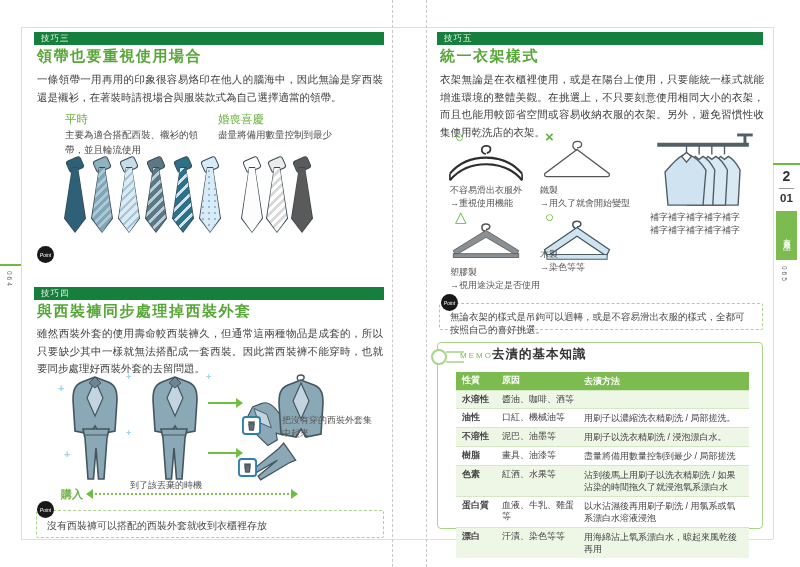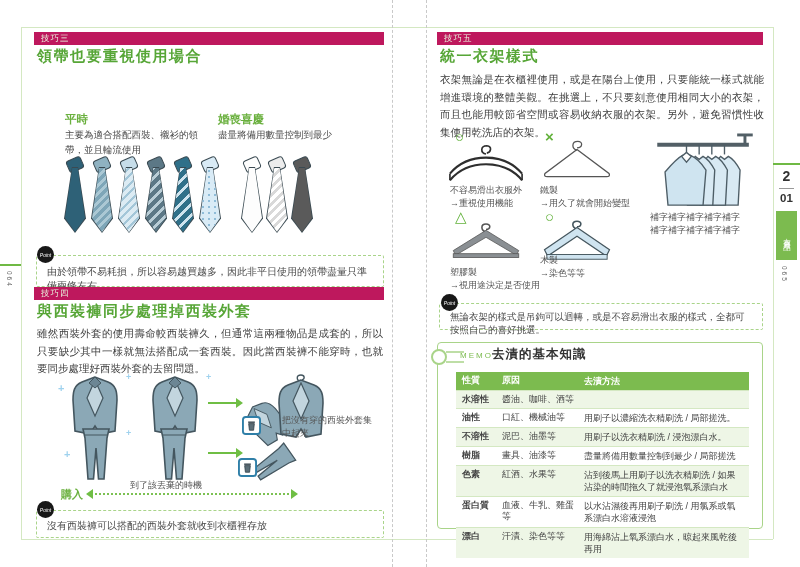--- a/index.html
+++ b/index.html
@@ -16,25 +16,25 @@
   .edge-line{position:absolute;height:2px;background:#6fb944;}
   .tab-num{position:absolute;left:773px;width:27px;text-align:center;font-weight:bold;color:#333;}
   .tab-divider{position:absolute;left:779px;width:15px;height:1px;background:#999;}
   .tab-box{position:absolute;left:776px;top:211px;width:21px;height:49px;background:#7cbb4f;
     display:flex;align-items:center;justify-content:center;}
   .tab-box span{writing-mode:vertical-rl;color:#fff;font-size:7.5px;letter-spacing:2px;}
   
   .page{position:absolute;top:0;height:567px;}
   #left-page{left:34px;width:350px;}
   #right-page{left:437px;width:326px;}
-  .tag-bar{position:absolute;left:0;right:0;height:13px;background:#be185d;color:#e9f4dd;
+  .tag-bar{position:absolute;left:0;right:0;height:13px;background:#15803d;color:#e9f4dd;
     font-size:8.5px;line-height:13px;padding-left:7px;letter-spacing:1px;}
   .tip-title{position:absolute;left:3px;font-size:15px;font-weight:bold;color:#57a637;letter-spacing:1.5px;}
   .body-text{position:absolute;left:3px;font-size:10.5px;line-height:17.5px;text-align:justify;color:#3e3e3e;}
-  .sub-label{position:absolute;font-size:11.5px;font-weight:bold;color:#6ab03e;}
+  .sub-label{position:absolute;font-size:11.5px;font-weight:normal;color:#6ab03e;}
   .sub-desc{position:absolute;font-size:9.5px;line-height:14.5px;color:#4a4a4a;}
   .caption{position:absolute;font-size:9px;line-height:13px;color:#555;}
   .point-badge{position:absolute;width:17px;height:17px;border-radius:50%;background:#181818;color:#fff;
     font-size:5px;font-style:italic;display:flex;align-items:center;justify-content:center;z-index:3;}
   .point-box{position:absolute;border:1px dashed #a9d489;border-radius:2px;box-sizing:border-box;
     font-size:10px;color:#4a4a4a;padding:9px 10px 5px;}
   .mark{position:absolute;font-size:15px;font-weight:bold;color:#63b23c;}
   
   .tie{position:absolute;width:24px;height:76px;}
   .tie .knot{position:absolute;top:0;left:4px;width:14px;height:11px;border-radius:3px;
@@ -99,20 +99,21 @@
 <div class="tab-num" style="top:192px;font-size:11.5px">01</div>
 <div class="tab-box">
   <span>衣著用品</span>
 </div>
 <div class="pagenum" style="left:781px;top:266px">065</div>
 
 <div class="page" id="left-page">
 
   <div class="tag-bar" style="top:32px">技巧三</div>
   <div class="tip-title" style="top:47px">領帶也要重視使用場合</div>
+  <div class="body-text" style="top:71px;width:346px">一條領帶一用再用的印象很容易烙印在他人的腦海中，因此無論是穿西裝還是襯衫，在著裝時請視場合與服裝款式為自己選擇適當的領帶。</div>
 
   <div class="sub-label" style="left:31px;top:112px">平時</div>
   <div class="sub-desc" style="left:31px;top:128px;width:140px">主要為適合搭配西裝、襯衫的領帶，並且輪流使用</div>
   <div class="sub-label" style="left:184px;top:112px">婚喪喜慶</div>
   <div class="sub-desc" style="left:184px;top:128px;width:150px">盡量將備用數量控制到最少</div>
 
   <div class="tie" style="left:29px;top:158px">
       <div class="knot k1"></div>
       <div class="t-outer">
         <div class="t-inner p1"></div>
@@ -162,21 +163,20 @@
       </div>
     </div>
   <div class="tie" style="left:256px;top:158px">
       <div class="knot kf3"></div>
       <div class="t-outer">
         <div class="t-inner pf3"></div>
       </div>
     </div>
 
   <div class="point-badge" style="left:3px;top:246px">Point</div>
-  <div class="point-box" style="left:2px;top:255px;width:348px;height:32px">由於領帶不易耗損，所以容易越買越多，因此非平日使用的領帶盡量只準備兩條左右。</div>
 
   <div class="tag-bar" style="top:287px">技巧四</div>
   <div class="tip-title" style="top:302px">與西裝褲同步處理掉西裝外套</div>
   <div class="body-text" style="top:325px;width:346px">雖然西裝外套的使用壽命較西裝褲久，但通常這兩種物品是成套的，所以只要缺少其中一樣就無法搭配成一套西裝。因此當西裝褲不能穿時，也就要同步處理好西裝外套的去留問題。</div>
 
   <span class="sparkle" style="left:24px;top:382px;font-size:11px"></span>
   <span class="sparkle" style="left:92px;top:372px;font-size:9px"></span>
   <div class="illu" style="left:32px;top:374px">
     <svg width="58" height="62" viewBox="0 0 58 62">
         <path d="M29 3 L16 8 C8 11 7 18 7 26 L9 57 L24 60 L29 52 L34 60 L49 57 L51 26 C51 18 50 11 42 8 Z" fill="#8ba8b6" stroke="#44565f" stroke-width="1.6"></path>
@@ -300,21 +300,21 @@
   </div>
 
   <div class="mark" style="left:108px;top:208px">○</div>
   <div class="illu" style="left:100px;top:218px">
     <svg width="80" height="46" viewBox="0 0 100 58">
         <path d="M50 14 C43 12 43 4 50 4 C57 4 56 11 50 11" fill="none" stroke="#45565e" stroke-width="2"></path>
         <path d="M50 12 L9 40 L13 48 L50 23 L87 48 L91 40 Z" fill="#cfe4f0" stroke="#45565e" stroke-width="1.5"></path>
         <rect x="12" y="46" width="76" height="6" fill="#cfe4f0" stroke="#45565e" stroke-width="1.2"></rect>
       </svg>
   </div>
-  <div class="caption" style="left:103px;top:254px;width:100px">
+  <div class="caption" style="left:103px;top:248px;width:100px">
     <div>木製</div>
     <div>→染色等等</div>
   </div>
 
   <div class="illu" style="left:213px;top:133px">
     <svg width="110" height="76" viewBox="0 0 110 78">
       <line x1="6" y1="12" x2="100" y2="12" stroke="#525f66" stroke-width="4"></line>
       <line x1="96" y1="12" x2="96" y2="2" stroke="#525f66" stroke-width="3"></line>
       <line x1="88" y1="2" x2="104" y2="2" stroke="#525f66" stroke-width="3"></line>
       <g stroke="#4d5d66" stroke-width="1.4" fill="#d8e9f3">

